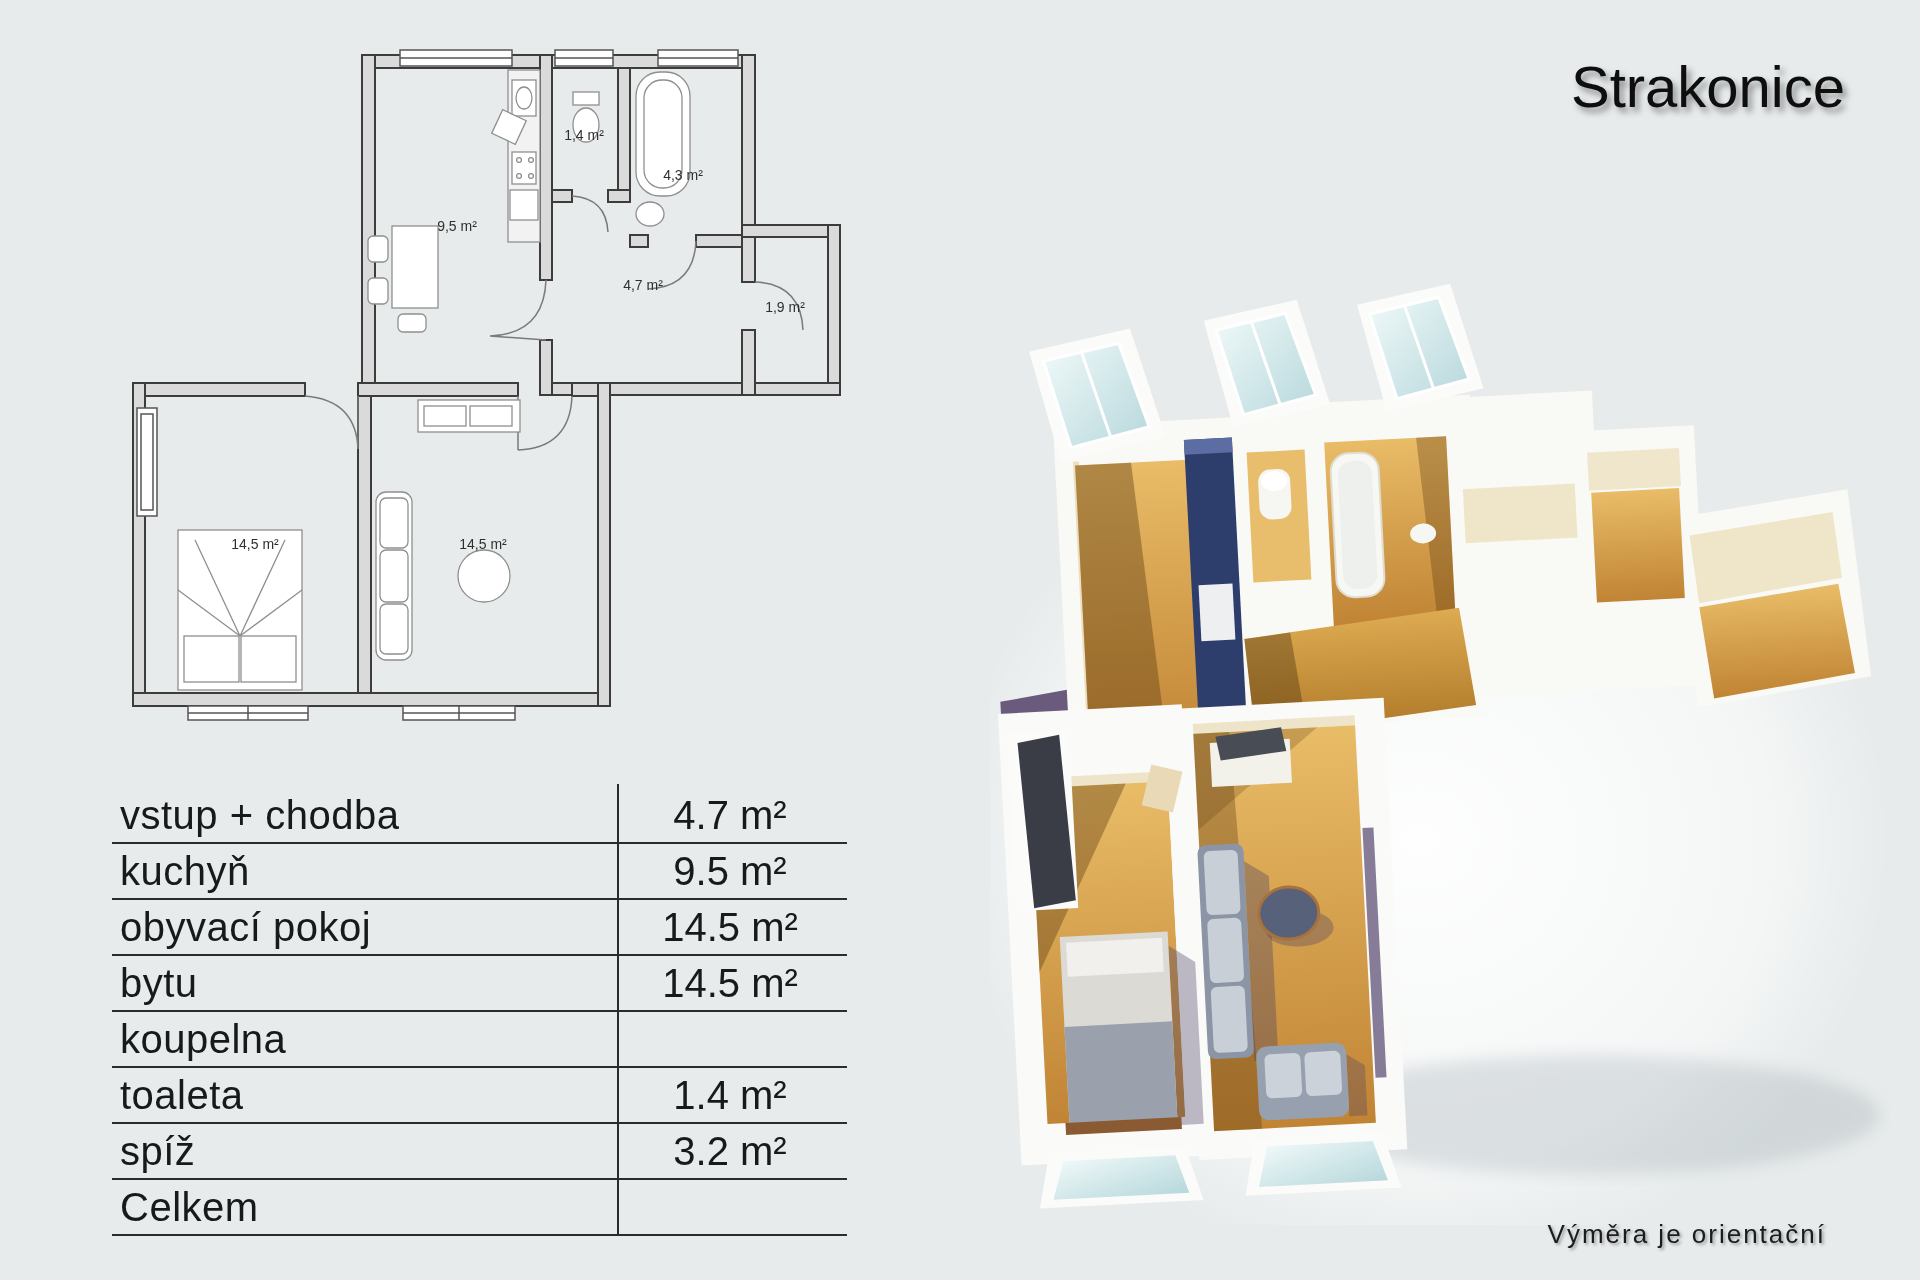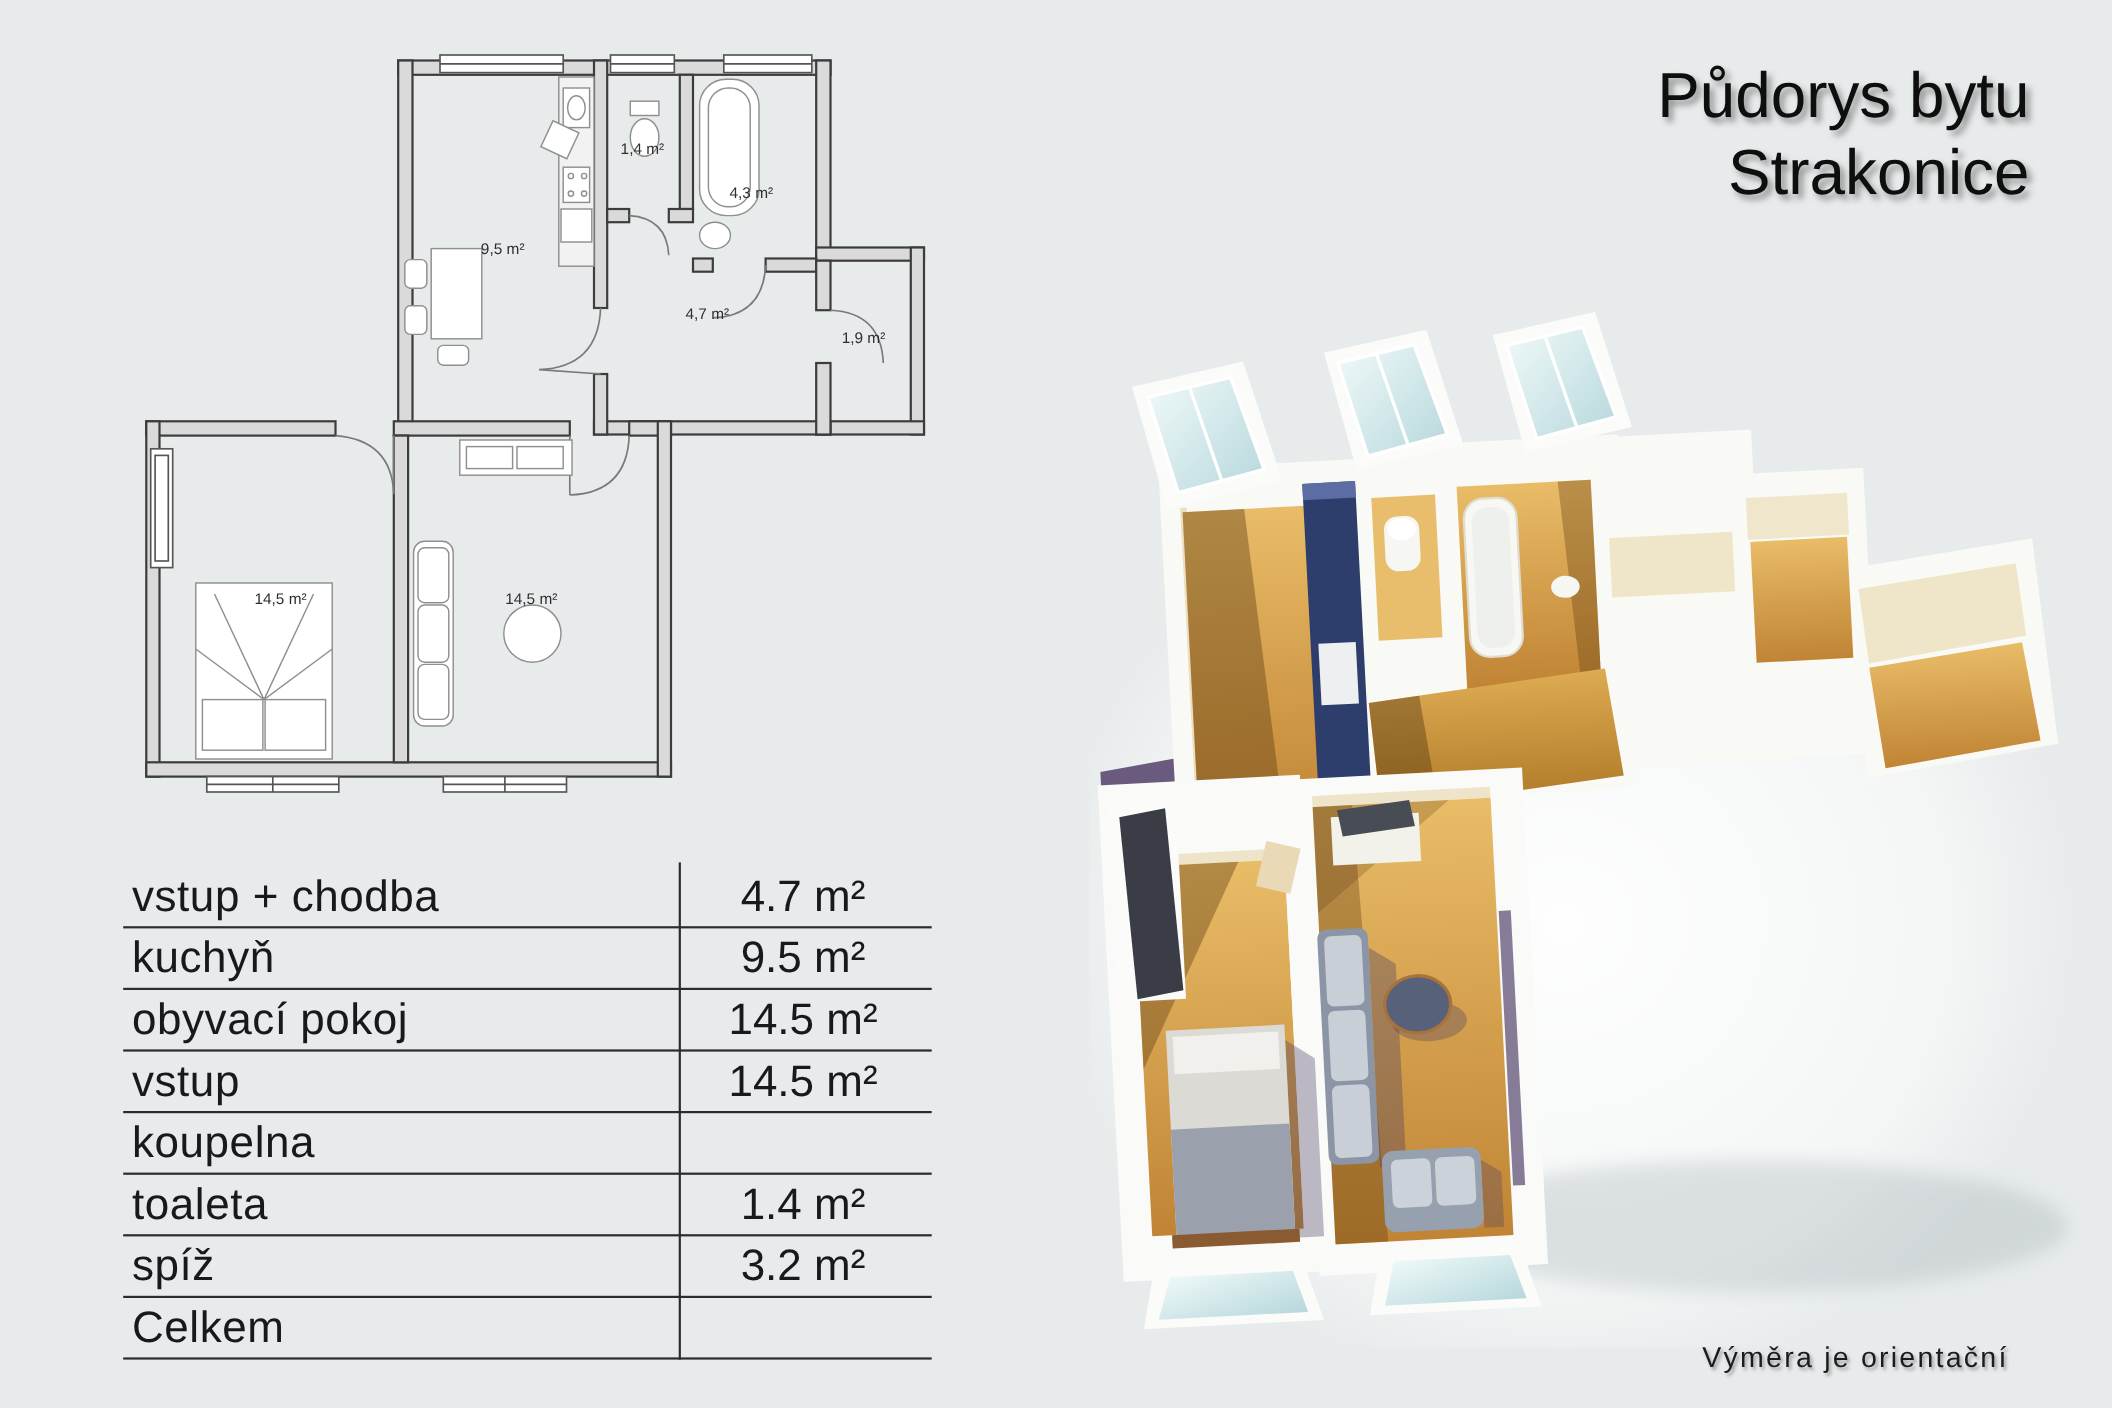--- a/index.html
+++ b/index.html
@@ -130,21 +130,20 @@
       <text x="484" y="110">1,4 m²</text>
       <text x="583" y="150">4,3 m²</text>
       <text x="543" y="260">4,7 m²</text>
       <text x="685" y="282">1,9 m²</text>
       <text x="155" y="519">14,5 m²</text>
       <text x="383" y="519">14,5 m²</text>
     </g>
   </svg>
 
   <header class="title">
-    <div>Půdorys bytu</div>
     <div>Strakonice</div>
   </header>
 
   <svg class="plan3d" viewBox="0 0 900 945" xmlns="http://www.w3.org/2000/svg">
     <defs>
       <linearGradient id="wood" x1="0" y1="0" x2="0" y2="1">
         <stop offset="0" stop-color="#e9bc68"></stop>
           <stop offset="1" stop-color="#c08434"></stop>
       </linearGradient>
       <linearGradient id="wood2" x1="0" y1="0" x2="0" y2="1">
@@ -298,21 +297,21 @@
     </div>
     <div class="row">
       <span class="label">kuchyň</span>
       <span class="value">9.5 m²</span>
     </div>
     <div class="row">
       <span class="label">obyvací pokoj</span>
       <span class="value">14.5 m²</span>
     </div>
     <div class="row">
-      <span class="label">vstup</span>
+      <span class="label">bytu</span>
       <span class="value">14.5 m²</span>
     </div>
     <div class="row">
       <span class="label">koupelna</span>
     </div>
     <div class="row">
       <span class="label">toaleta</span>
       <span class="value">1.4 m²</span>
     </div>
     <div class="row">

